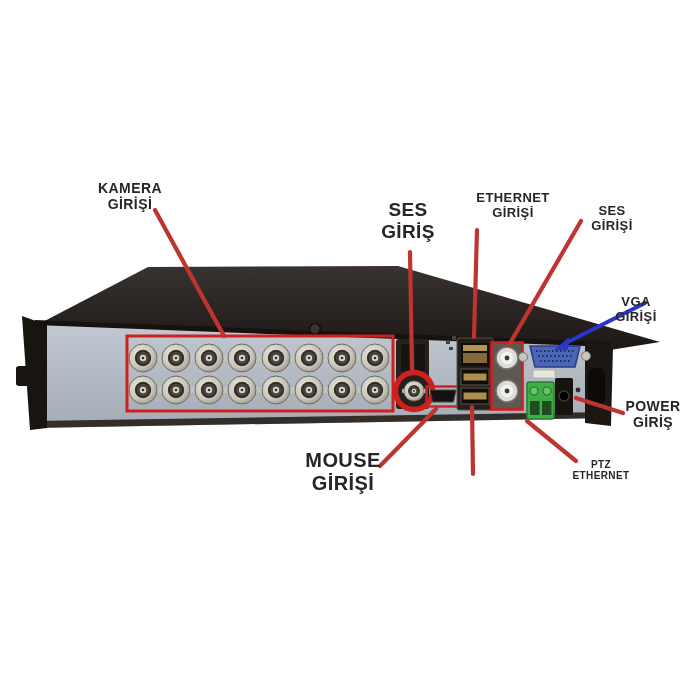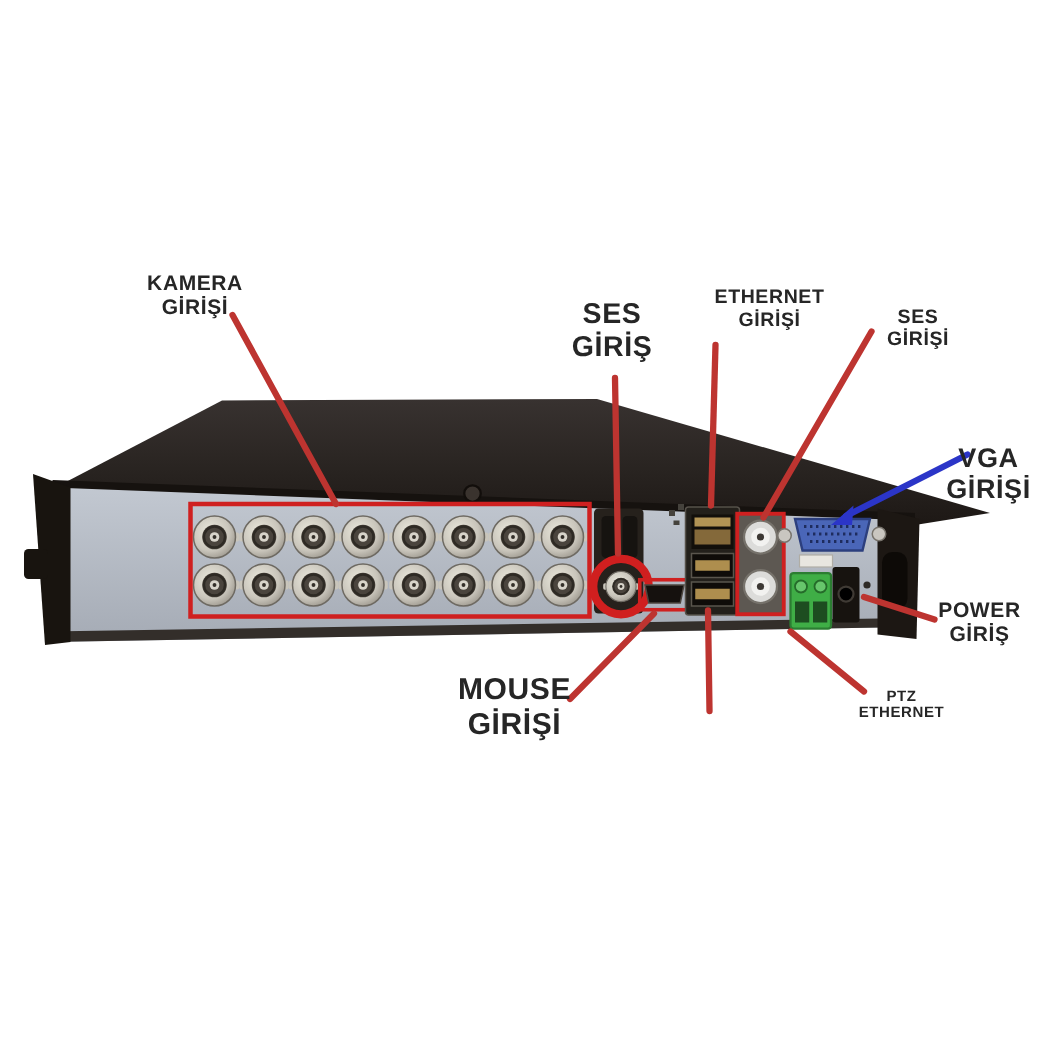--- a/index.html
+++ b/index.html
@@ -177,21 +177,21 @@
   <div class="label" style="left:513px;top:191px;font-size:13px">
     <span>ETHERNET</span>
     <span>GİRİŞİ</span>
   </div>
 
   <div class="label" style="left:612px;top:204px;font-size:13px">
     <span>SES</span>
     <span>GİRİŞİ</span>
   </div>
 
-  <div class="label" style="left:659px;top:295px;font-size:18px">
+  <div class="label" style="left:636px;top:295px;font-size:13px">
     <span>VGA</span>
     <span>GİRİŞİ</span>
   </div>
 
   <div class="label" style="left:653px;top:399px;font-size:14px">
     <span>POWER</span>
     <span>GİRİŞ</span>
   </div>
 
   <div class="label" style="left:601px;top:459px;font-size:10px">

